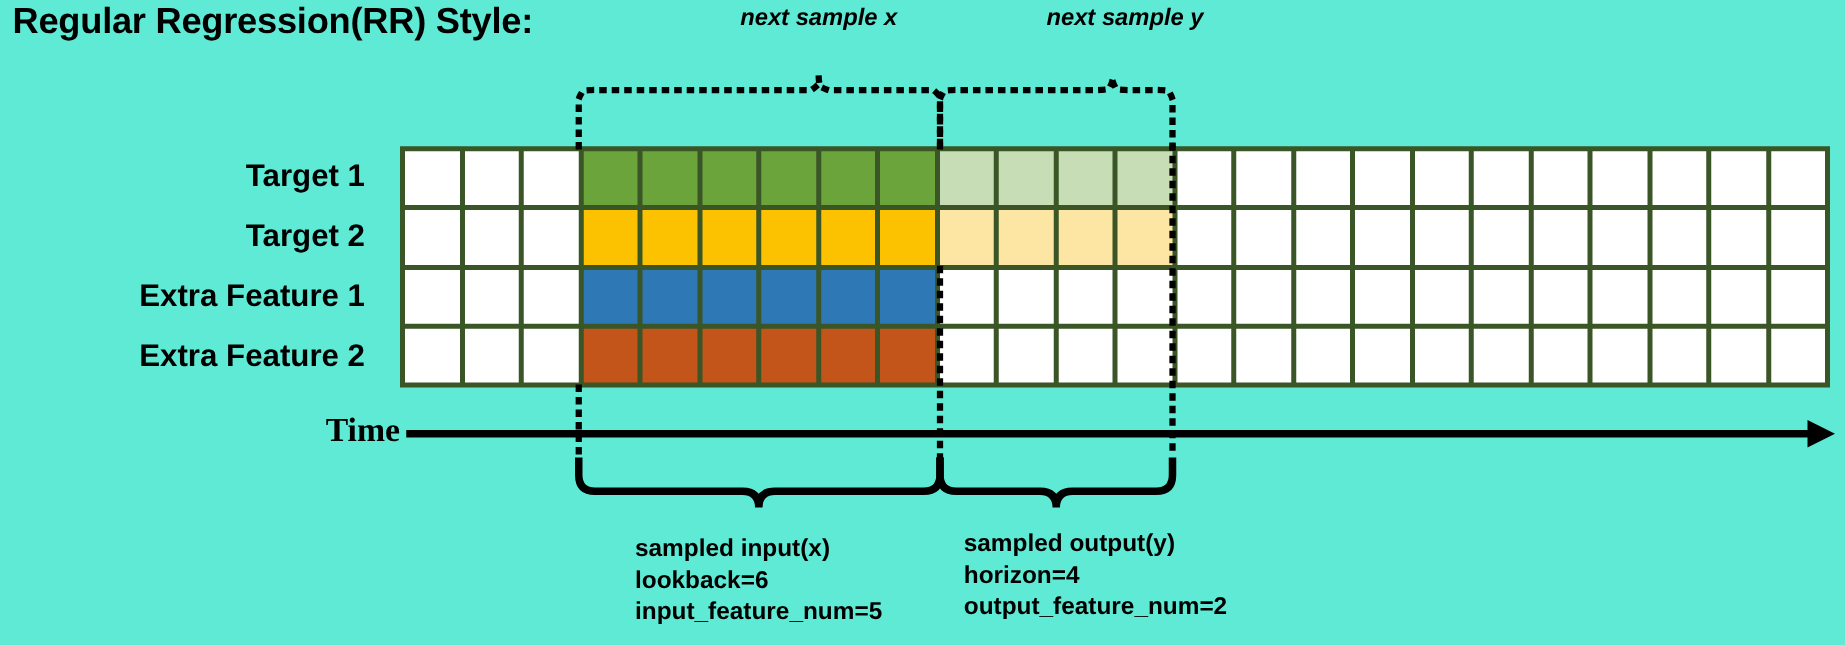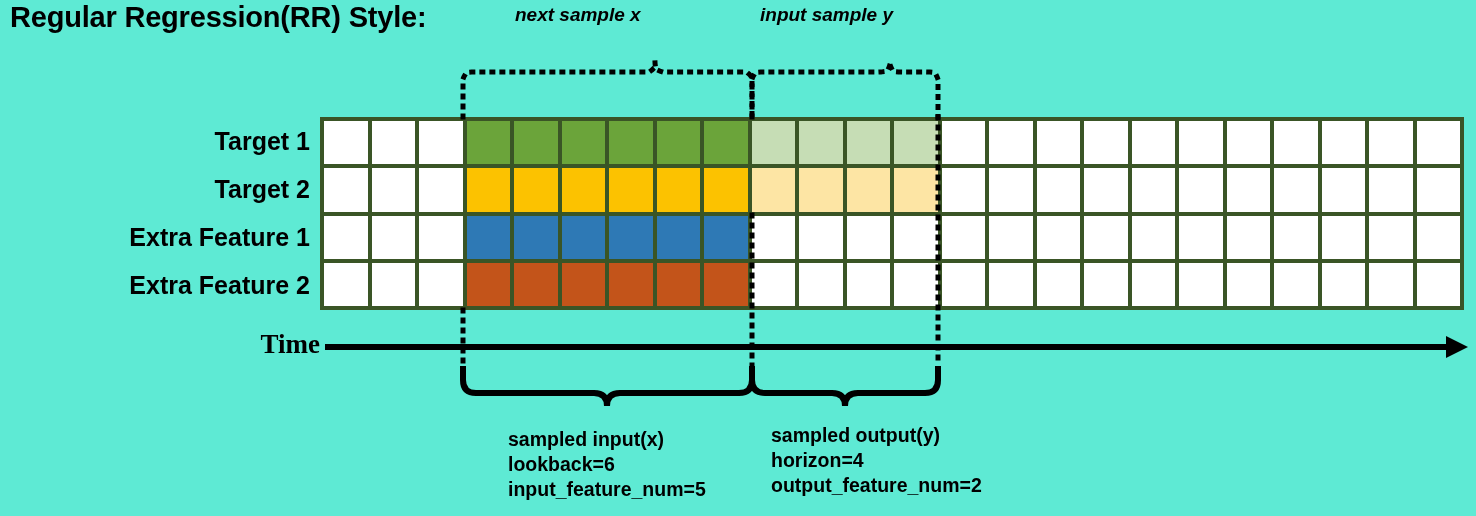--- a/index.html
+++ b/index.html
@@ -31,36 +31,36 @@
   }
 
   
   .top-annot {
     position: absolute;
     font-size: 19px;
     font-style: italic;
     font-weight: 600;
     color: #000000;
     white-space: nowrap;
-    text-align: left;
+    text-align: center;
   }
   #annot-x { left: 515px; top: 4px; width: 280px; }
   #annot-y { left: 760px; top: 4px; width: 280px; }
 
   
   .row-label {
     position: absolute;
     right: 0;
     width: 100%;
     text-align: right;
     font-size: 25px;
     font-weight: bold;
     color: #000000;
     white-space: nowrap;
-    padding-right: 10px;
+    padding-right: 28px;
     box-sizing: border-box;
   }
   #row-labels {
     position: absolute;
     left: 0px;
     top: 117px;
     width: 320px;
     height: 193px;
   }
   .row-label-slot {
@@ -141,21 +141,21 @@
   }
 </style>
 </head>
 <body>
 
 <div id="canvas">
 
   <div id="title">Regular Regression(RR) Style:</div>
 
   <div id="annot-x" class="top-annot">next sample x</div>
-  <div id="annot-y" class="top-annot">input sample y</div>
+  <div id="annot-y" class="top-annot">next sample y</div>
 
   <div id="row-labels">
     <div class="row-label-slot" style="top:0px;">
         <span class="row-label">Target 1</span>
       </div>
     <div class="row-label-slot" style="top:48px;">
         <span class="row-label">Target 2</span>
       </div>
     <div class="row-label-slot" style="top:96px;">
         <span class="row-label">Extra Feature 1</span>

